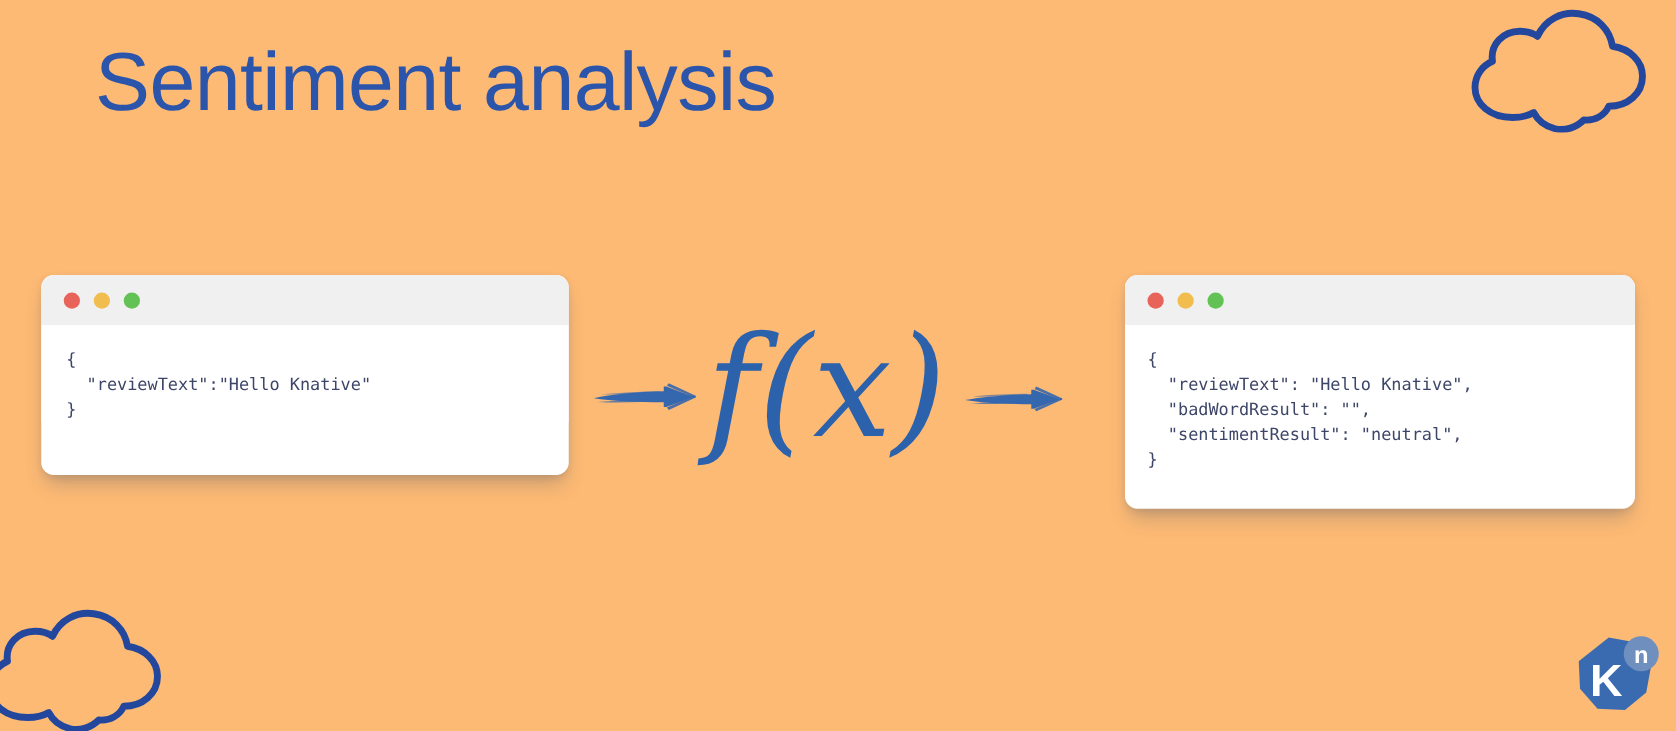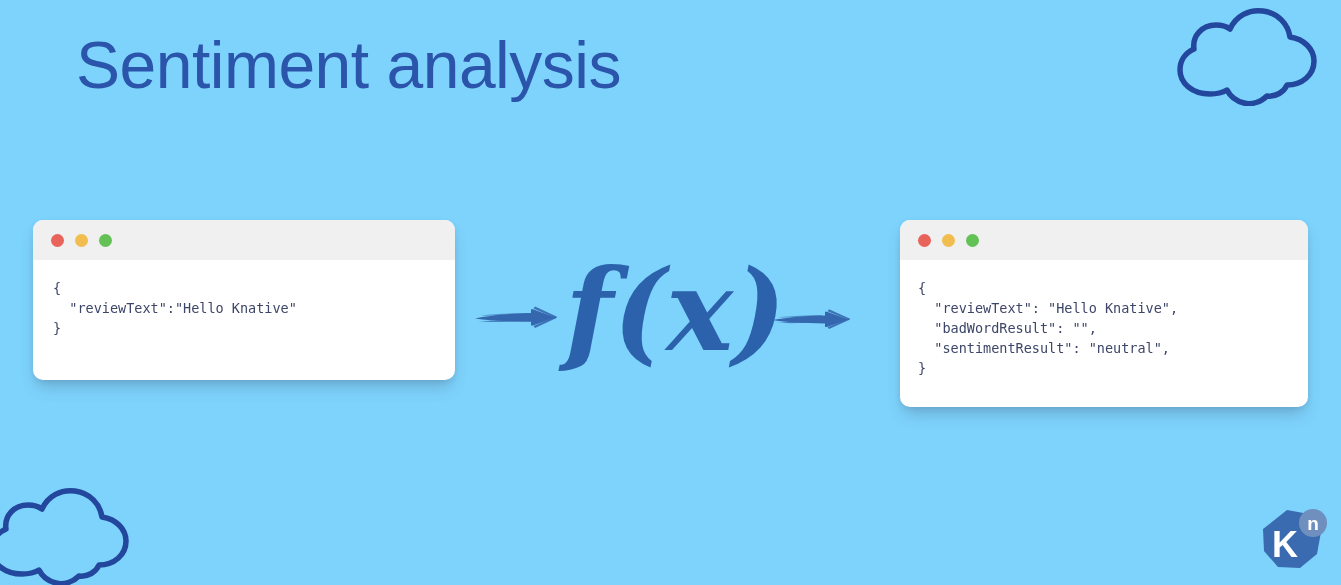--- a/index.html
+++ b/index.html
@@ -12,21 +12,21 @@
     height: 585px;
     position: relative;
     overflow: hidden;
     font-family: "Liberation Sans", sans-serif;
     -webkit-font-smoothing: antialiased;
   }
 
   .slide {
     position: absolute;
     inset: 0;
-    background: #7dd3fc;
+    background: #fdba74;
   }
 
   
   .slide-title {
     position: absolute;
     left: 76px;
     top: 28px;
     font-family: "Liberation Sans", sans-serif;
     font-size: 66px;
     font-weight: 400;
@@ -133,24 +133,24 @@
   
   .fx {
     position: absolute;
     left: 565px;
     top: 246px;
     width: 195px;
     height: 130px;
     font-family: "DejaVu Serif", "Liberation Serif", serif;
     font-style: italic;
     font-size: 112px;
-    font-weight: 700;
+    font-weight: 400;
     color: #2C62AC;
     line-height: 130px;
-    text-align: right;
+    text-align: left;
     white-space: nowrap;
   }
 
   
   .knative-logo {
     position: absolute;
     left: 1255px;
     top: 504px;
     width: 74px;
     height: 74px;

